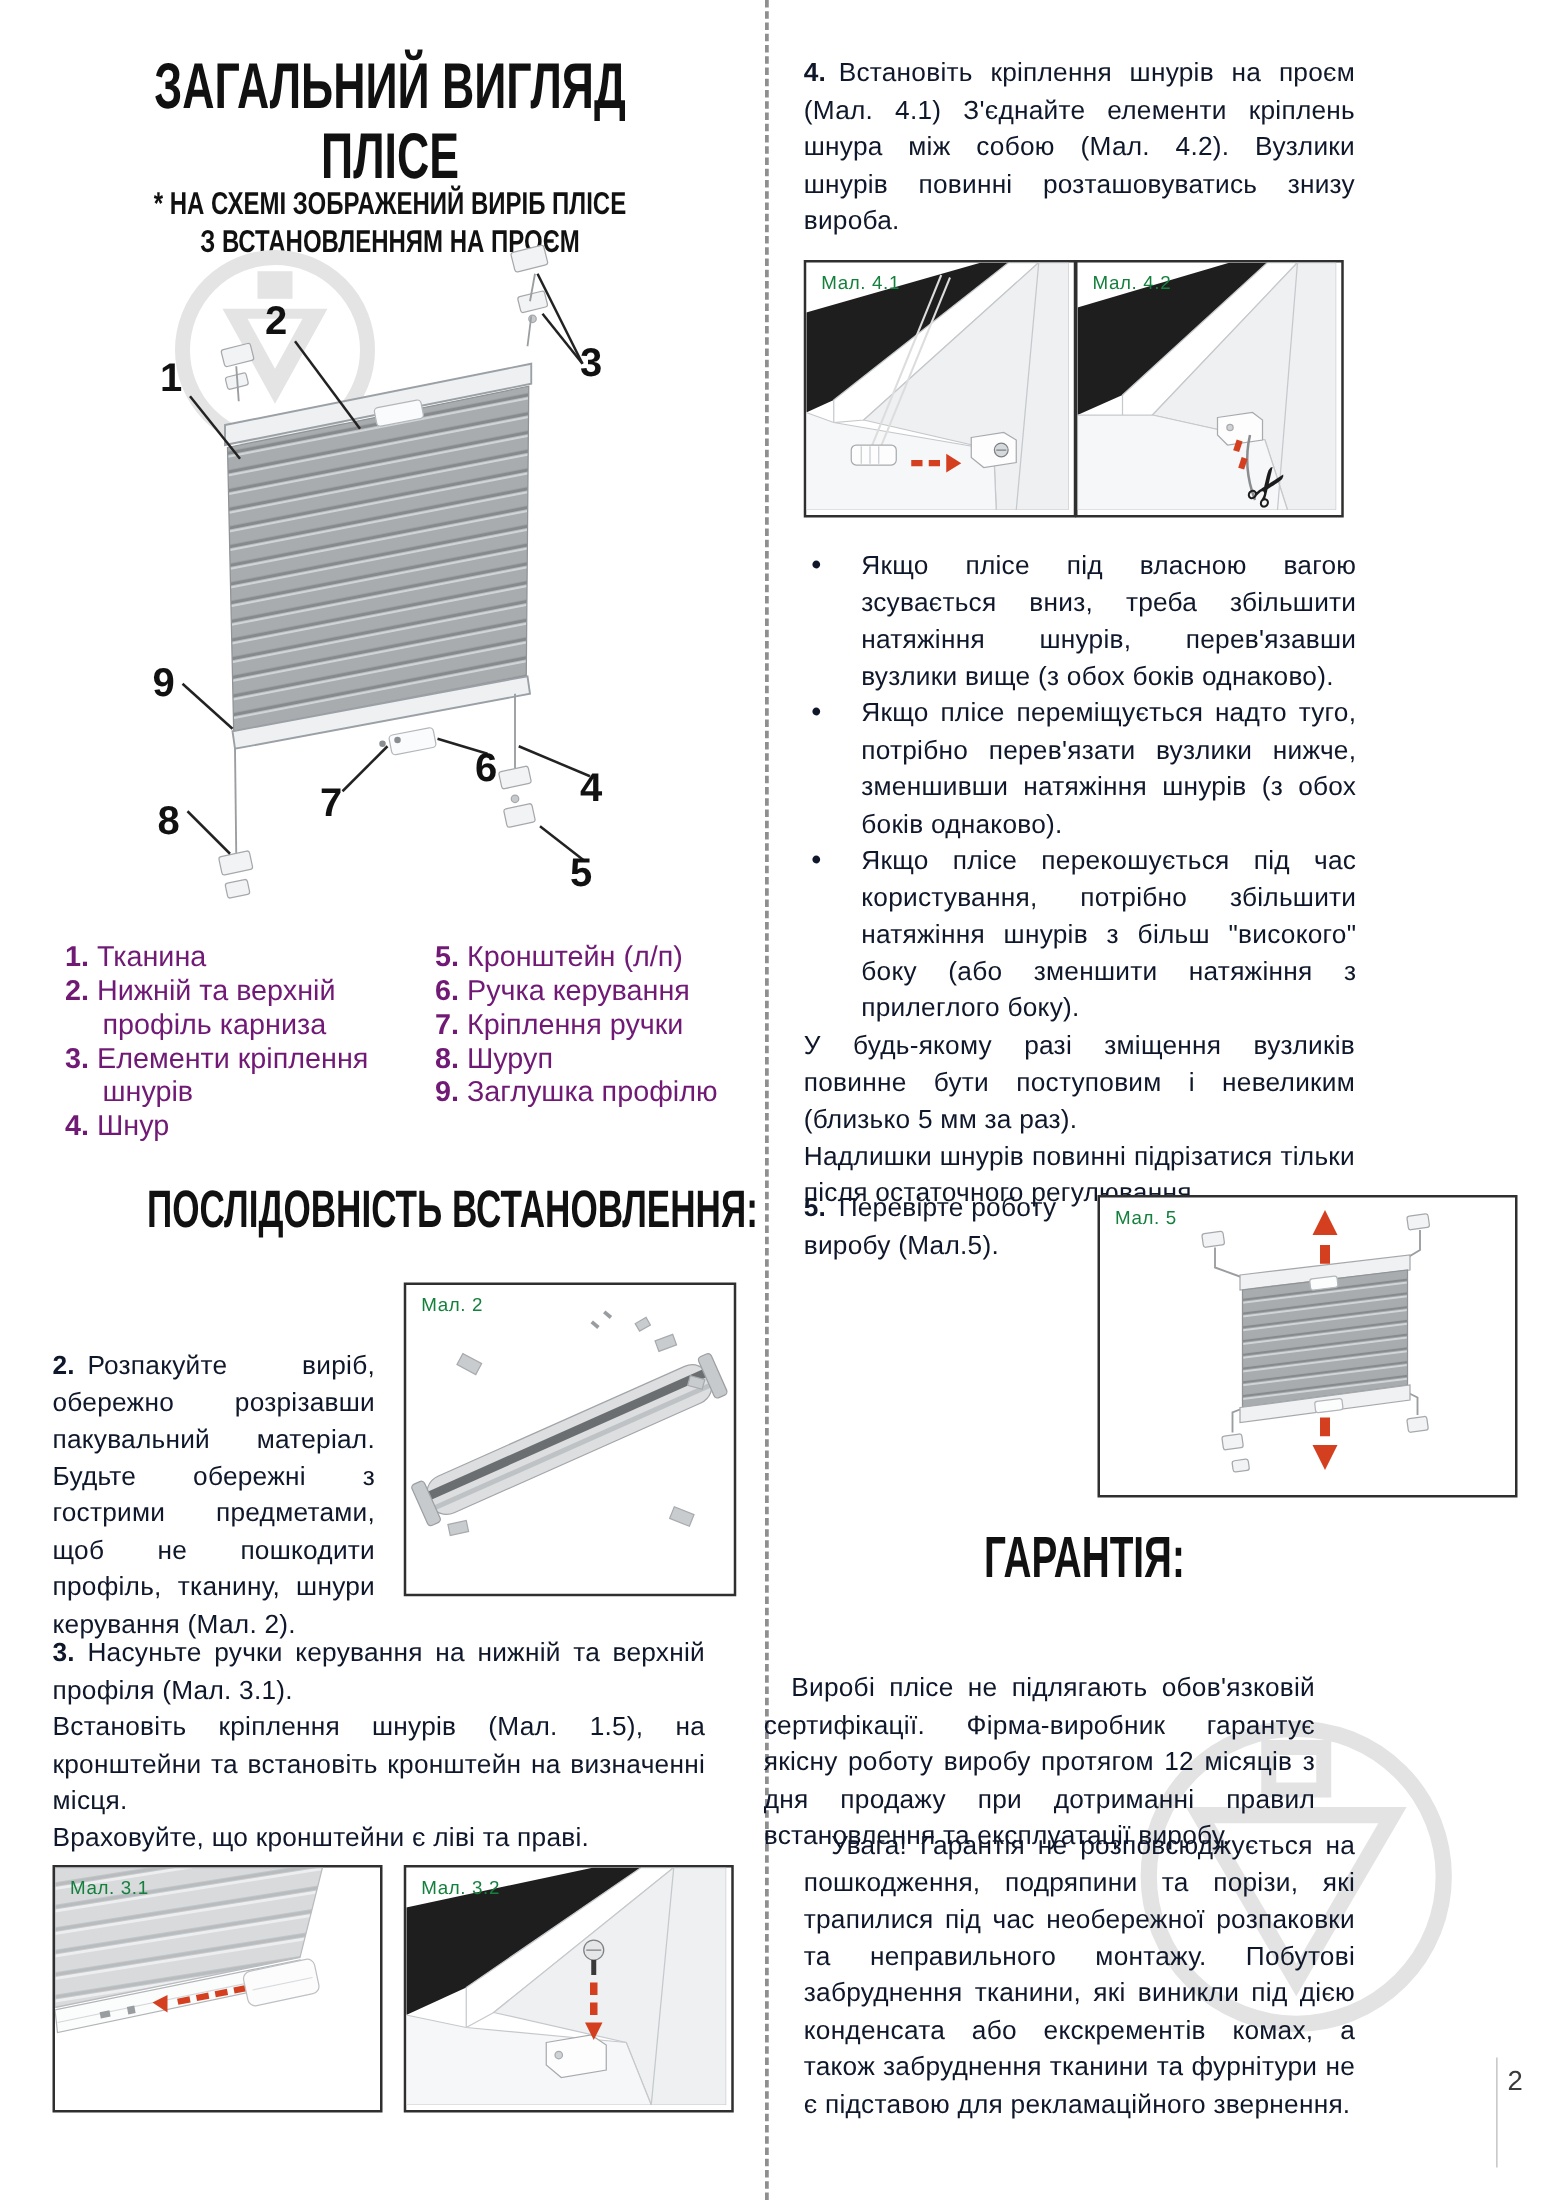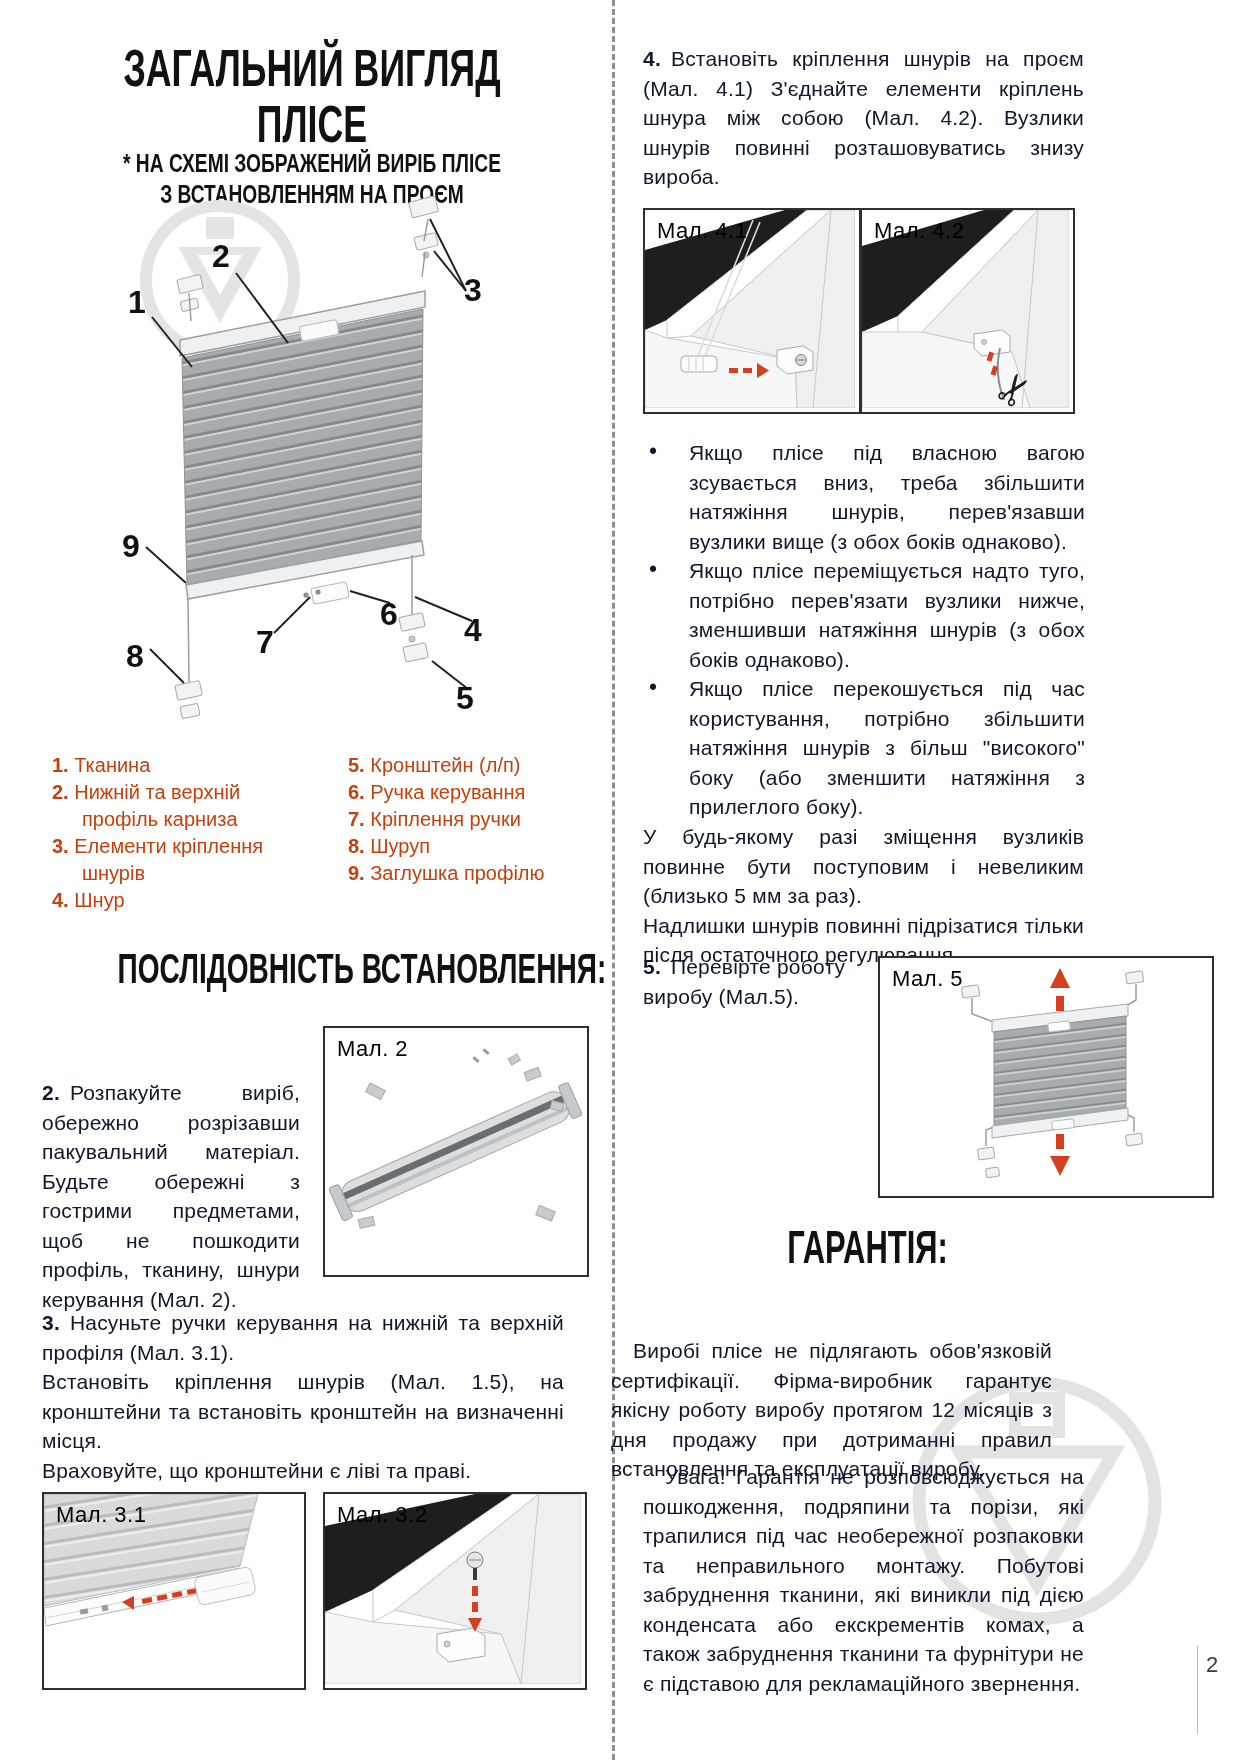--- a/index.html
+++ b/index.html
@@ -14,29 +14,29 @@
   .title-block{font-size:47px; line-height:51px; transform:scale(0.76,1.1); text-align:center; letter-spacing:0;}
   .subtitle-block{font-size:24px; line-height:29px; transform:scale(0.80,1.05); text-align:center;}
   .seq-heading{font-size:39px; line-height:42px; transform:scale(0.72,1.08); text-align:center; white-space:nowrap;}
   .war-heading{font-size:43px; line-height:46px; transform:scale(0.72,1.08); text-align:center;}
   
   .body-text{font-size:21px; line-height:29.5px; text-align:justify; color:#0f172a; letter-spacing:0.2px;}
   .body-text p{margin:0;}
   .stepnum{font-weight:700; padding-right:10px;}
   .indent p{text-indent:22px;}
   
-  .parts{font-size:20px; line-height:27px; color:#c2410c;}
+  .parts{font-size:23px; line-height:27px; color:#701a75;}
   .parts .item{padding-left:30px; text-indent:-30px;}
   .parts .num{font-weight:700;}
   
   .bullets .bullet{position:relative; padding-left:46px; text-align:justify; margin:0;}
   .bullets .bullet::before{content:"\2022"; position:absolute; left:6px; top:-1px; font-size:23px;}
   
   .figbox{border:2px solid #2f2f2f; background:#fff; position:absolute; overflow:hidden;}
-  .figlabel{position:absolute; left:12px; top:8px; font-size:22px; color:#000000; letter-spacing:0.5px; z-index:3;}
+  .figlabel{position:absolute; left:12px; top:8px; font-size:15px; color:#15803d; letter-spacing:0.5px; z-index:3;}
   .figbox svg{position:absolute; left:0; top:0;}
   
   .vsep{border-left:3px dashed #8f8f8f;}
   
   .dlabel{position:absolute; font-weight:700; font-size:32px; color:#111; line-height:30px;}
   .pageno-line{width:1px; background:#b9b9b9;}
   .pageno{font-size:22px; color:#3a3a3a;}
 </style>
 </head>
 <body>

